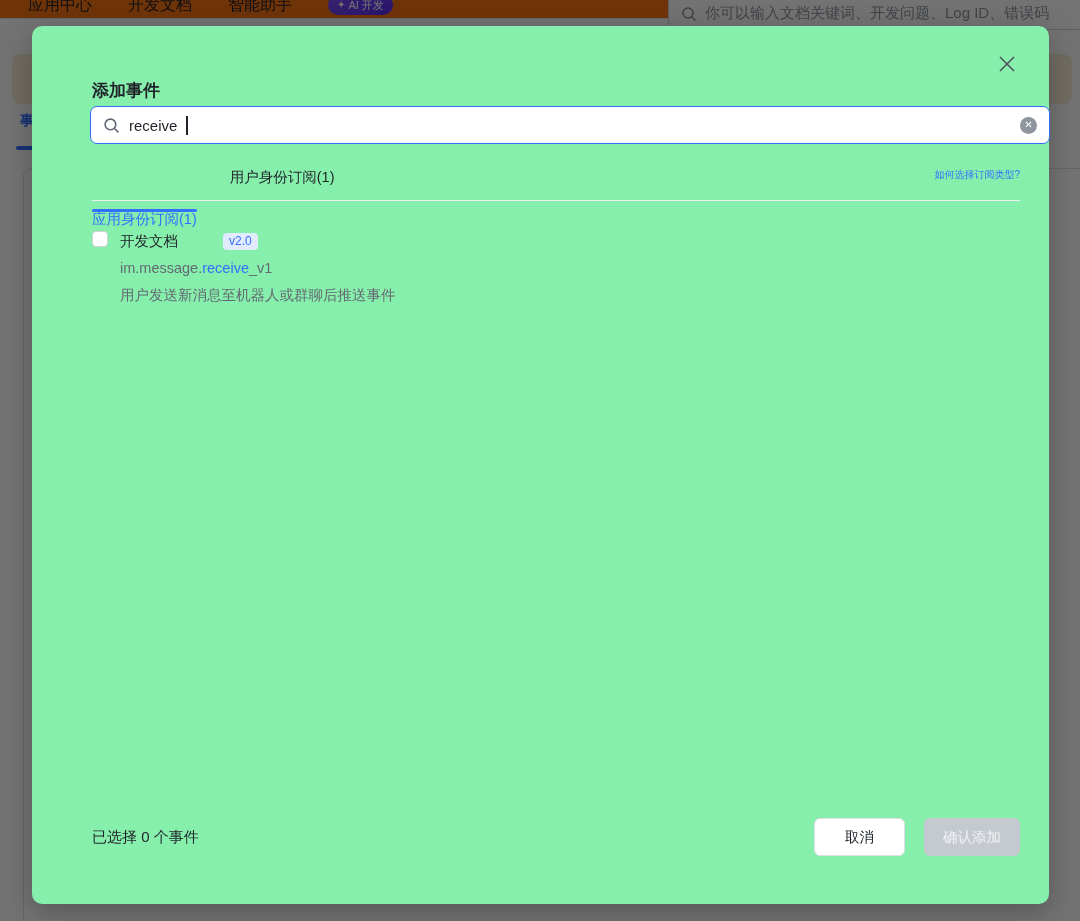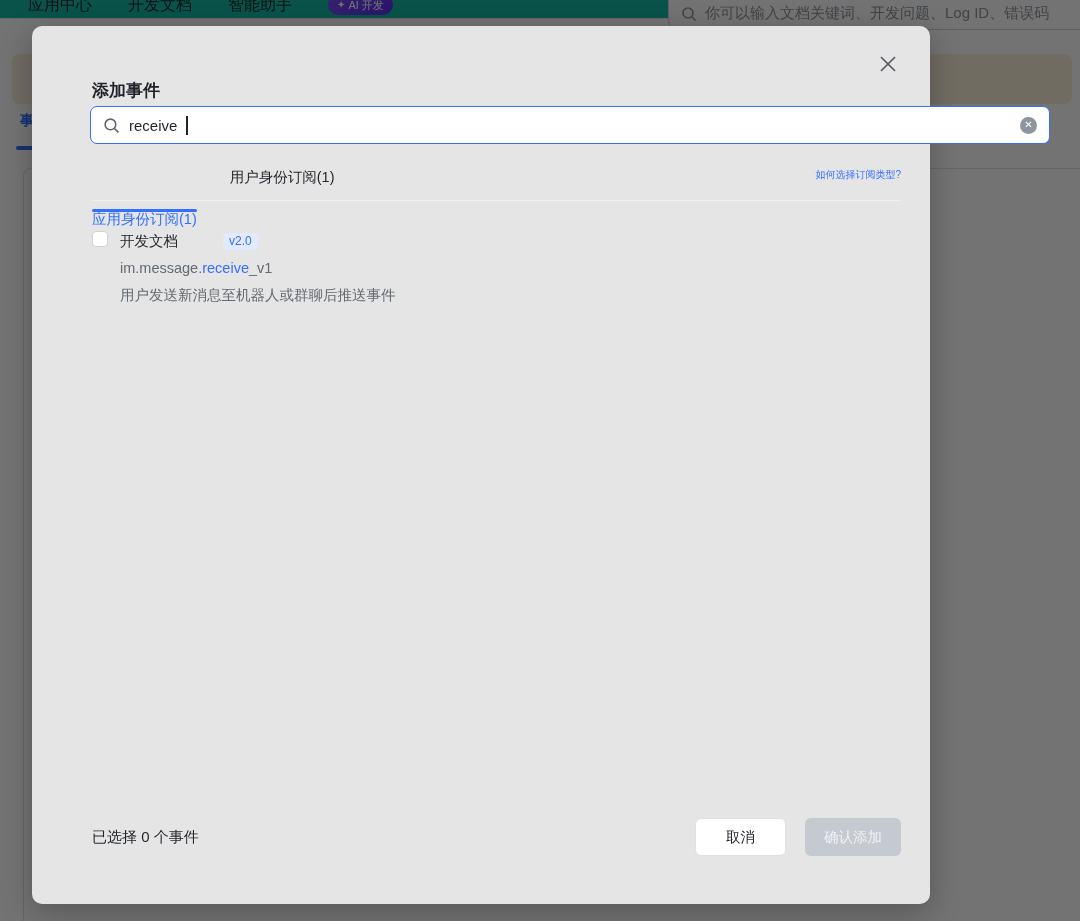--- a/index.html
+++ b/index.html
@@ -6,21 +6,21 @@
   html,body { width:1080px; height:921px; overflow:hidden; }
   body {
     font-family:"Liberation Sans","DejaVu Sans",sans-serif;
     font-size:14px; color:#1f2329; background:#ffffff; position:relative;
   }
 
   
   .bg-page { position:absolute; inset:0; background:#fff; }
   .topnav {
     position:absolute; left:0; top:0; width:1080px; height:19px;
-    background:#14b8a6; border-bottom:1px solid #e3e5e8;
+    background:#f97316; border-bottom:1px solid #e3e5e8;
   }
   .topnav-inner {
     position:absolute; left:28px; top:-8px; display:flex; align-items:center; gap:36px;
     font-size:16px; color:#1f2329; white-space:nowrap;
   }
   .nav-item { line-height:26px; }
   .ai-badge {
     display:inline-flex; align-items:center; gap:3px;
     background:linear-gradient(135deg,#7b4df5,#5a2ff0); color:#fff;
     font-size:11px; padding:3px 9px; border-radius:11px; line-height:14px;
@@ -46,22 +46,22 @@
   .bg-card {
     position:absolute; left:23px; top:168px; width:1070px; height:760px;
     background:#fff; border:1px solid #dee0e3; border-radius:8px;
   }
 
   
   .overlay { position:absolute; inset:0; background:rgba(0,0,0,0.55); }
 
   
   .modal {
-    position:absolute; left:32px; top:26px; width:898px; height:878px;
-    background:#e5e5e5; border-radius:10px; box-shadow:0 8px 30px rgba(0,0,0,0.25);
+    position:absolute; left:32px; top:26px; width:1017px; height:878px;
+    background:#86efac; border-radius:10px; box-shadow:0 8px 30px rgba(0,0,0,0.25);
   }
   .modal-title {
     position:absolute; left:60px; top:53px; font-size:17px; font-weight:bold; color:#1f2329;
   }
   .modal-close {
     position:absolute; right:30px; top:26px; width:24px; height:24px; cursor:pointer;
     display:flex; align-items:center; justify-content:center;
   }
 
   .search-box {

